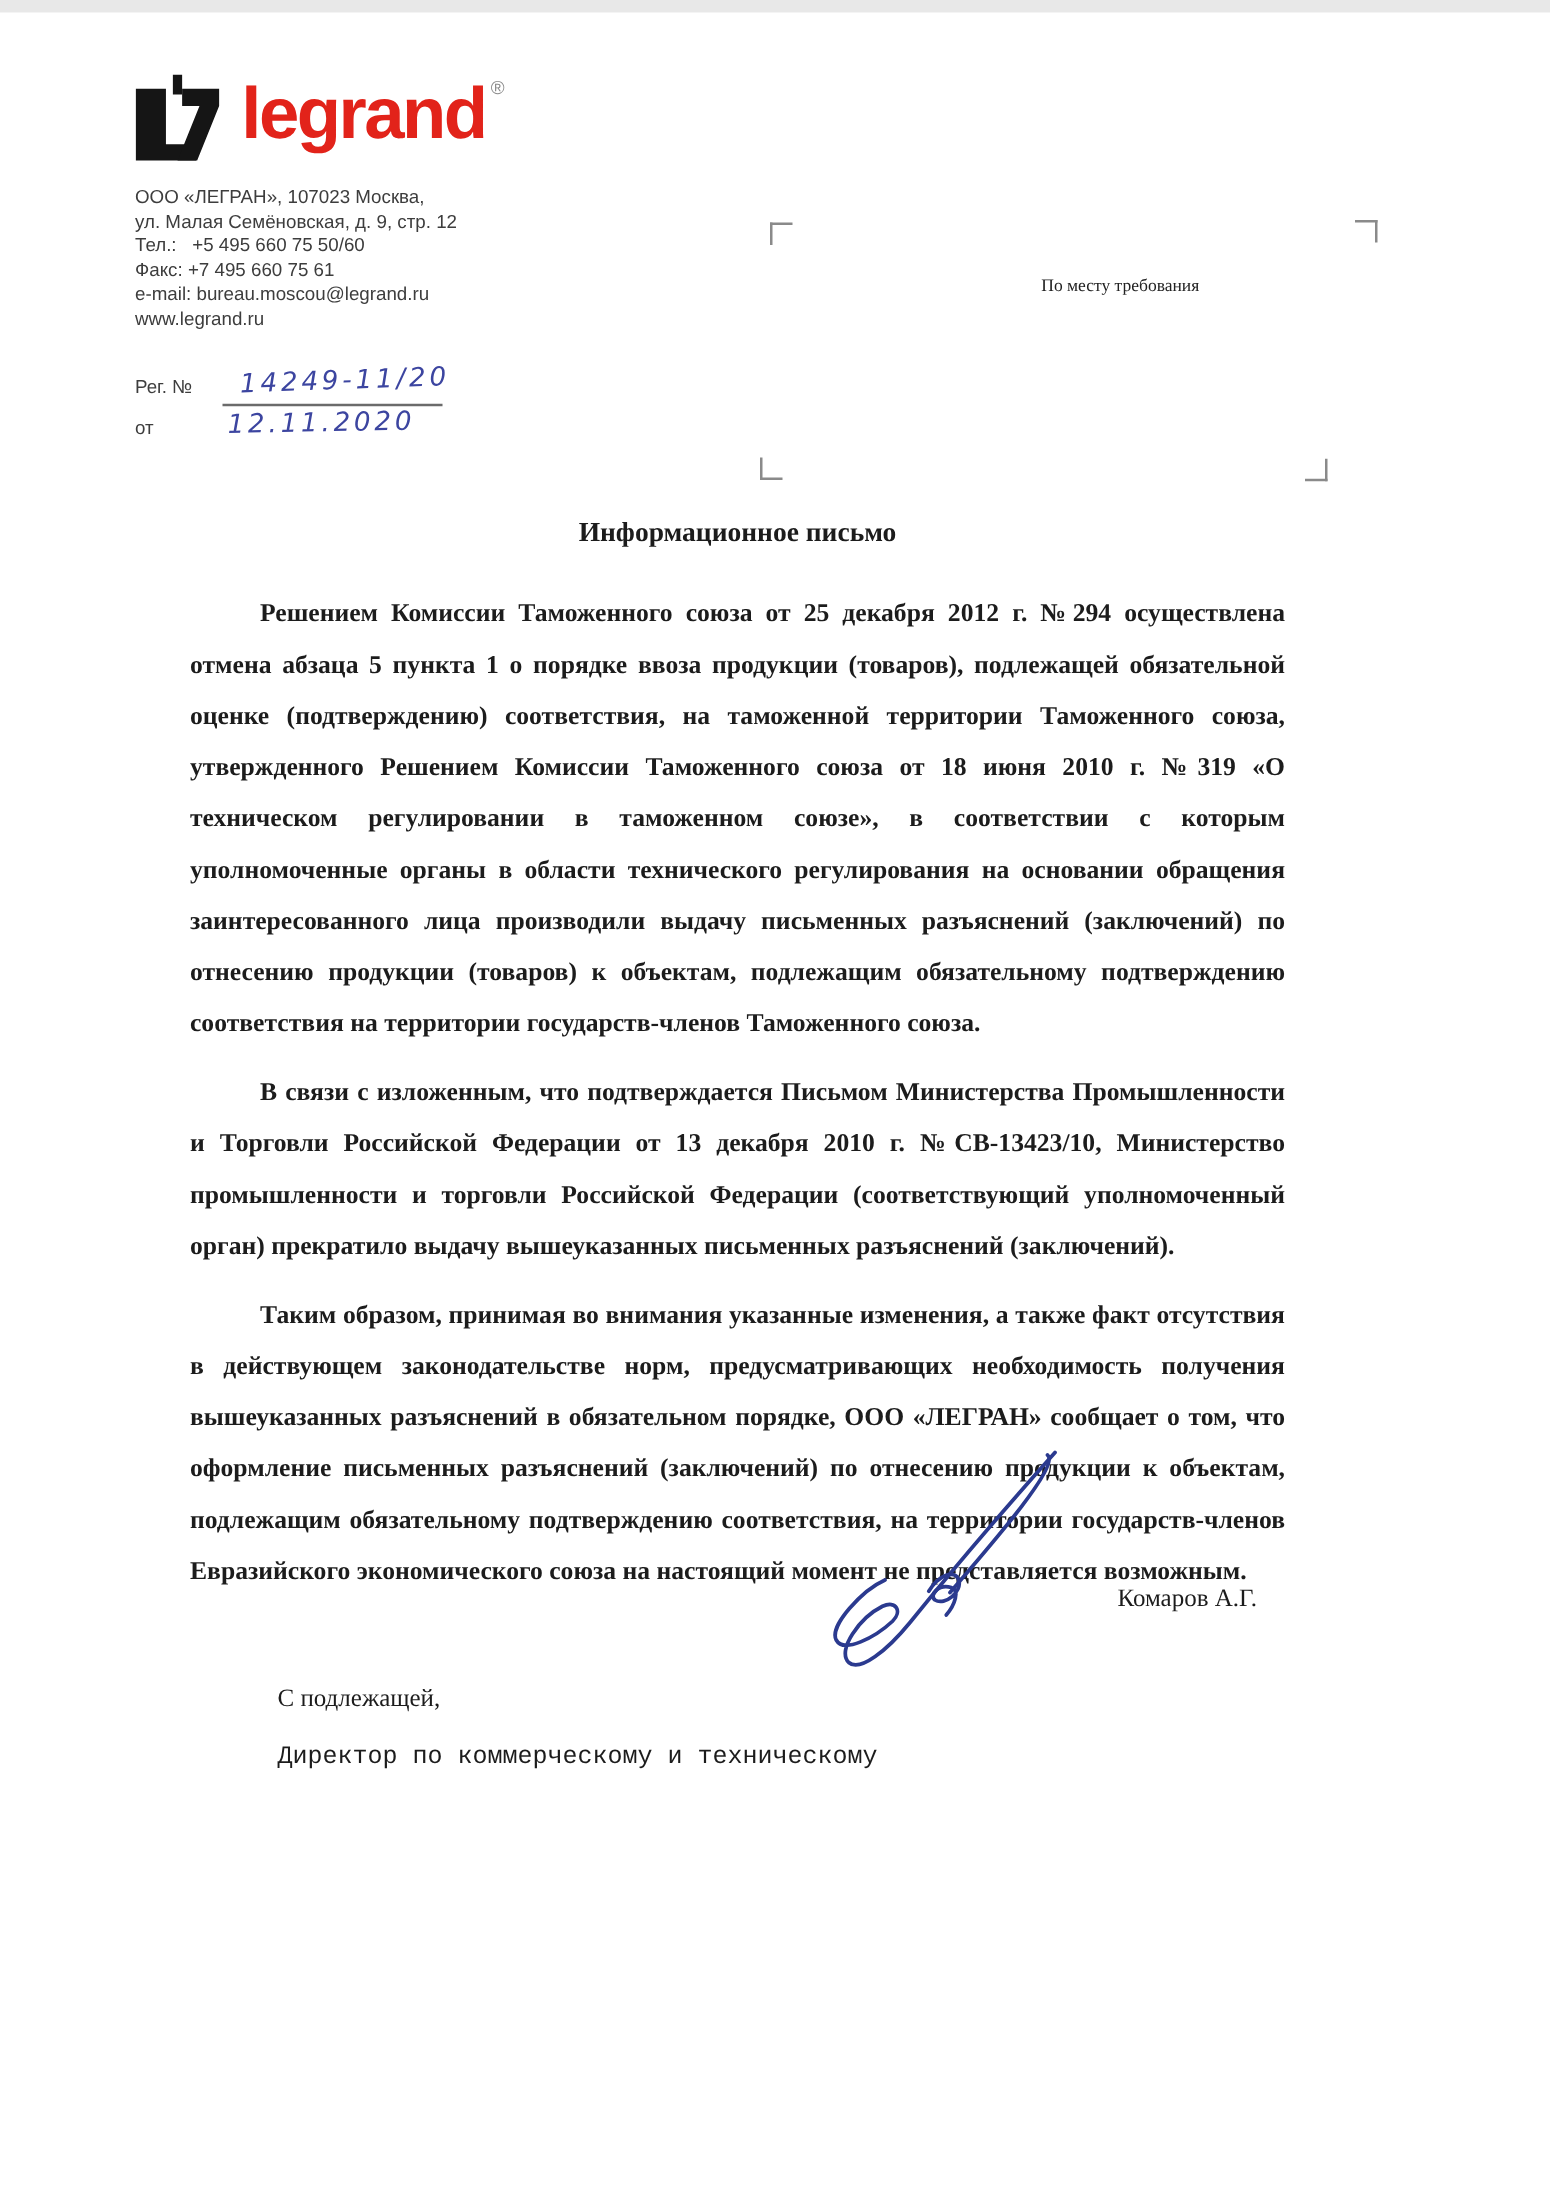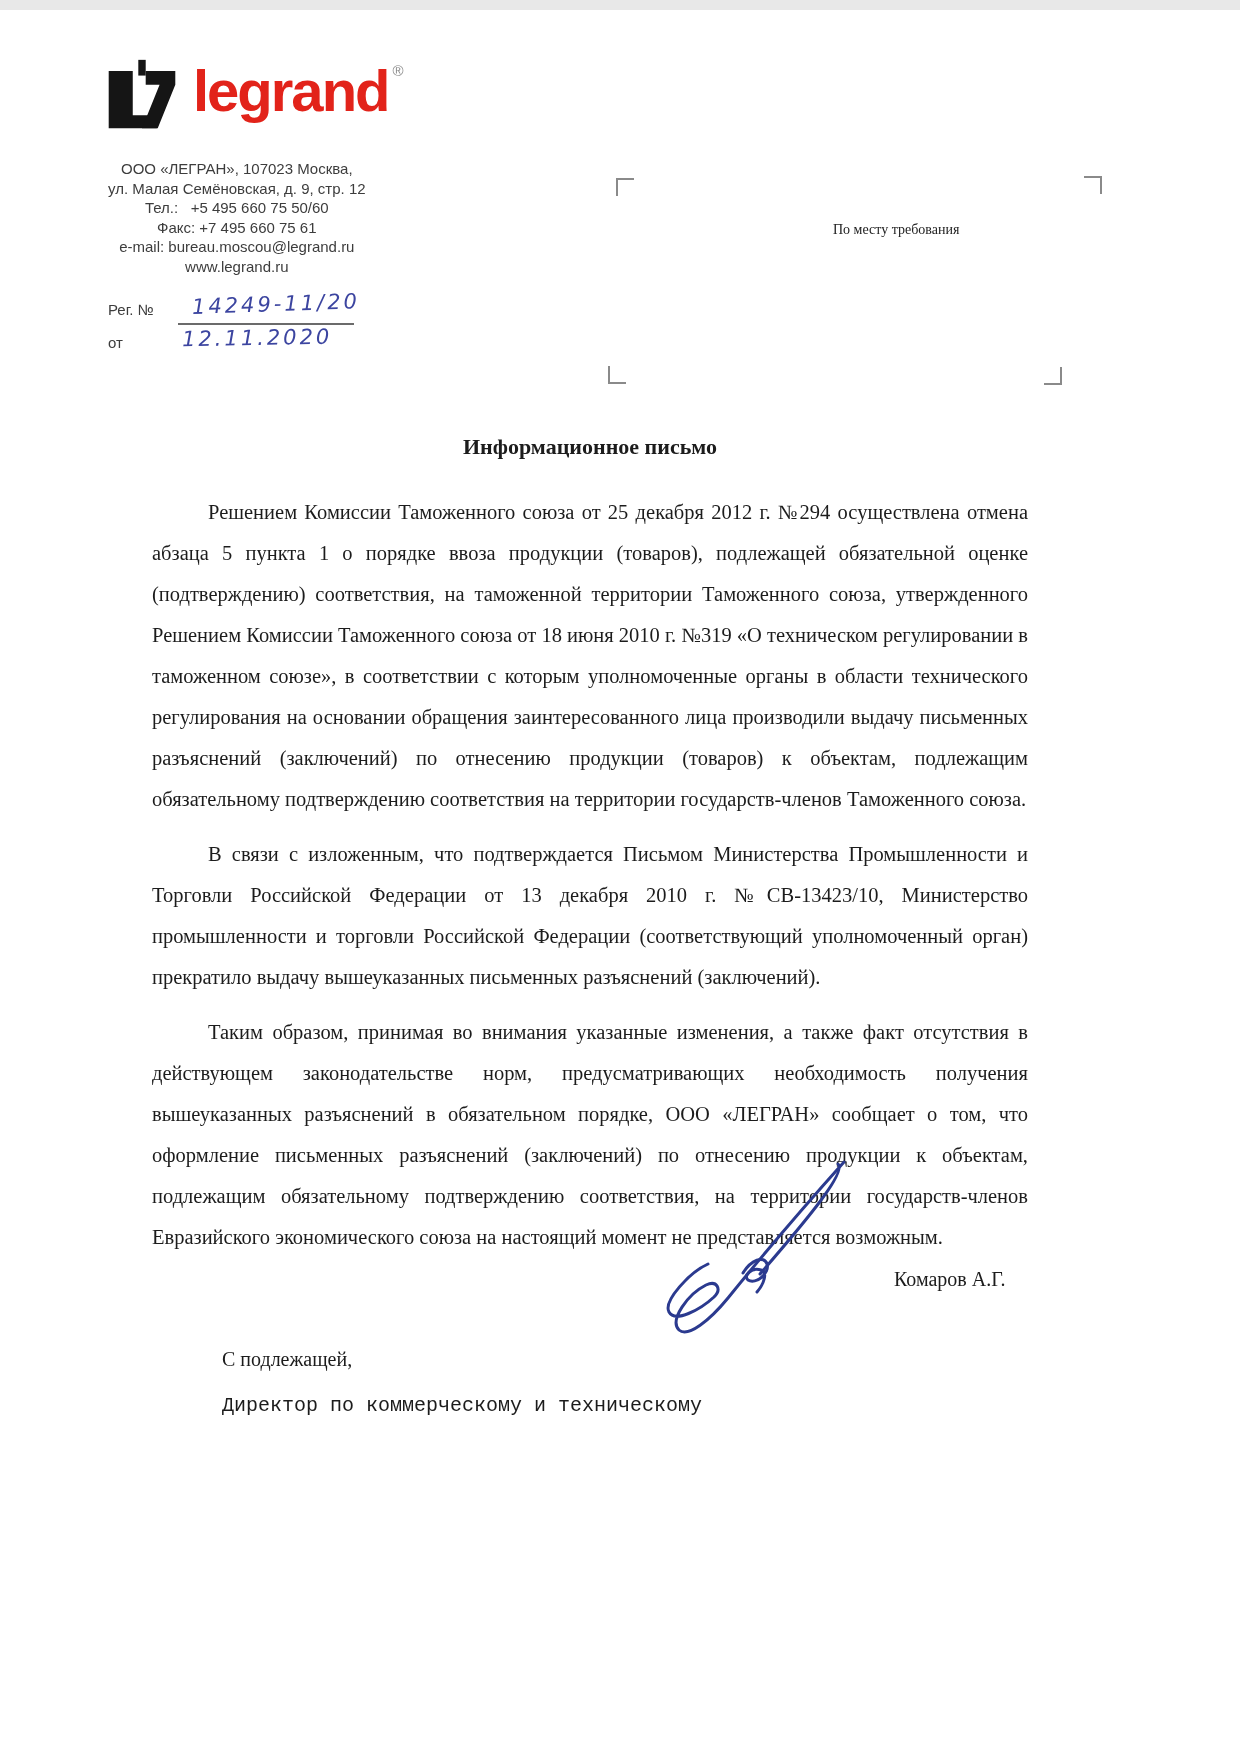--- a/index.html
+++ b/index.html
@@ -14,47 +14,48 @@
   .brand{
     font-family:"Liberation Sans",sans-serif;font-weight:bold;
     font-size:58px;line-height:70px;letter-spacing:-2px;margin-left:14px;
   }
   .regmark{
     font-family:"Liberation Sans",sans-serif;font-size:15px;color:#8a8a8a;
     margin-left:4px;margin-top:6px;
   }
   
   .sender{
-    position:absolute;left:108px;top:149px;
-    font-family:"Liberation Sans",sans-serif;font-size:15px;line-height:19.5px;color:#3d3d3d;text-align:center;
+    position:absolute;left:108px;top:138px;
+    font-family:"Liberation Sans",sans-serif;font-size:15px;line-height:19.5px;color:#3d3d3d;
   }
   .sender div{white-space:pre;}
   
   .reg-label{position:absolute;left:108px;top:291px;font-family:"Liberation Sans",sans-serif;font-size:15px;color:#3d3d3d;}
   .date-label{position:absolute;left:108px;top:324px;font-family:"Liberation Sans",sans-serif;font-size:15px;color:#3d3d3d;}
   .hand{
     font-family:"DejaVu Sans",sans-serif;font-style:italic;
     color:#3c45a0;letter-spacing:3px;font-size:21px;white-space:pre;
   }
   .reg-value{position:absolute;left:192px;top:282px;transform:rotate(-2deg);}
   .date-value{position:absolute;left:182px;top:316px;transform:rotate(-1deg);}
   .reg-underline{position:absolute;left:178px;top:313px;width:176px;height:2px;background:#6b6b6b;}
   
   .recipient{position:absolute;left:833px;top:212px;font-size:14px;color:#222;}
   .corner{position:absolute;width:16px;height:16px;border:0 solid #8a8a8a;}
   .corner.tl{left:616px;top:168px;border-top-width:2px;border-left-width:2px;}
   .corner.tr{left:1084px;top:166px;border-top-width:2px;border-right-width:2px;}
   .corner.bl{left:608px;top:356px;border-bottom-width:2px;border-left-width:2px;}
   .corner.br{left:1044px;top:357px;border-bottom-width:2px;border-right-width:2px;}
   
-  .letter{position:absolute;left:152px;top:424px;width:876px;}
+  .letter{position:absolute;left:152px;top:403px;width:876px;}
   .letter-title{text-align:center;font-size:22px;margin:0 0 32px 0;}
   .para{
     font-size:20.5px;line-height:41px;text-align:justify;text-indent:56px;
     margin:0 0 14px 0;
+    font-weight:bold;
   }
   
   .salutation{position:absolute;left:222px;top:1338px;font-size:20px;}
   .position{position:absolute;left:222px;top:1382px;font-size:20px;line-height:28px;font-family:Liberation Mono, monospace;}
   .signer{position:absolute;left:894px;top:1258px;font-size:20px;}
   .signature{position:absolute;left:648px;top:1142px;}
 </style>
 </head>
 <body>
 

